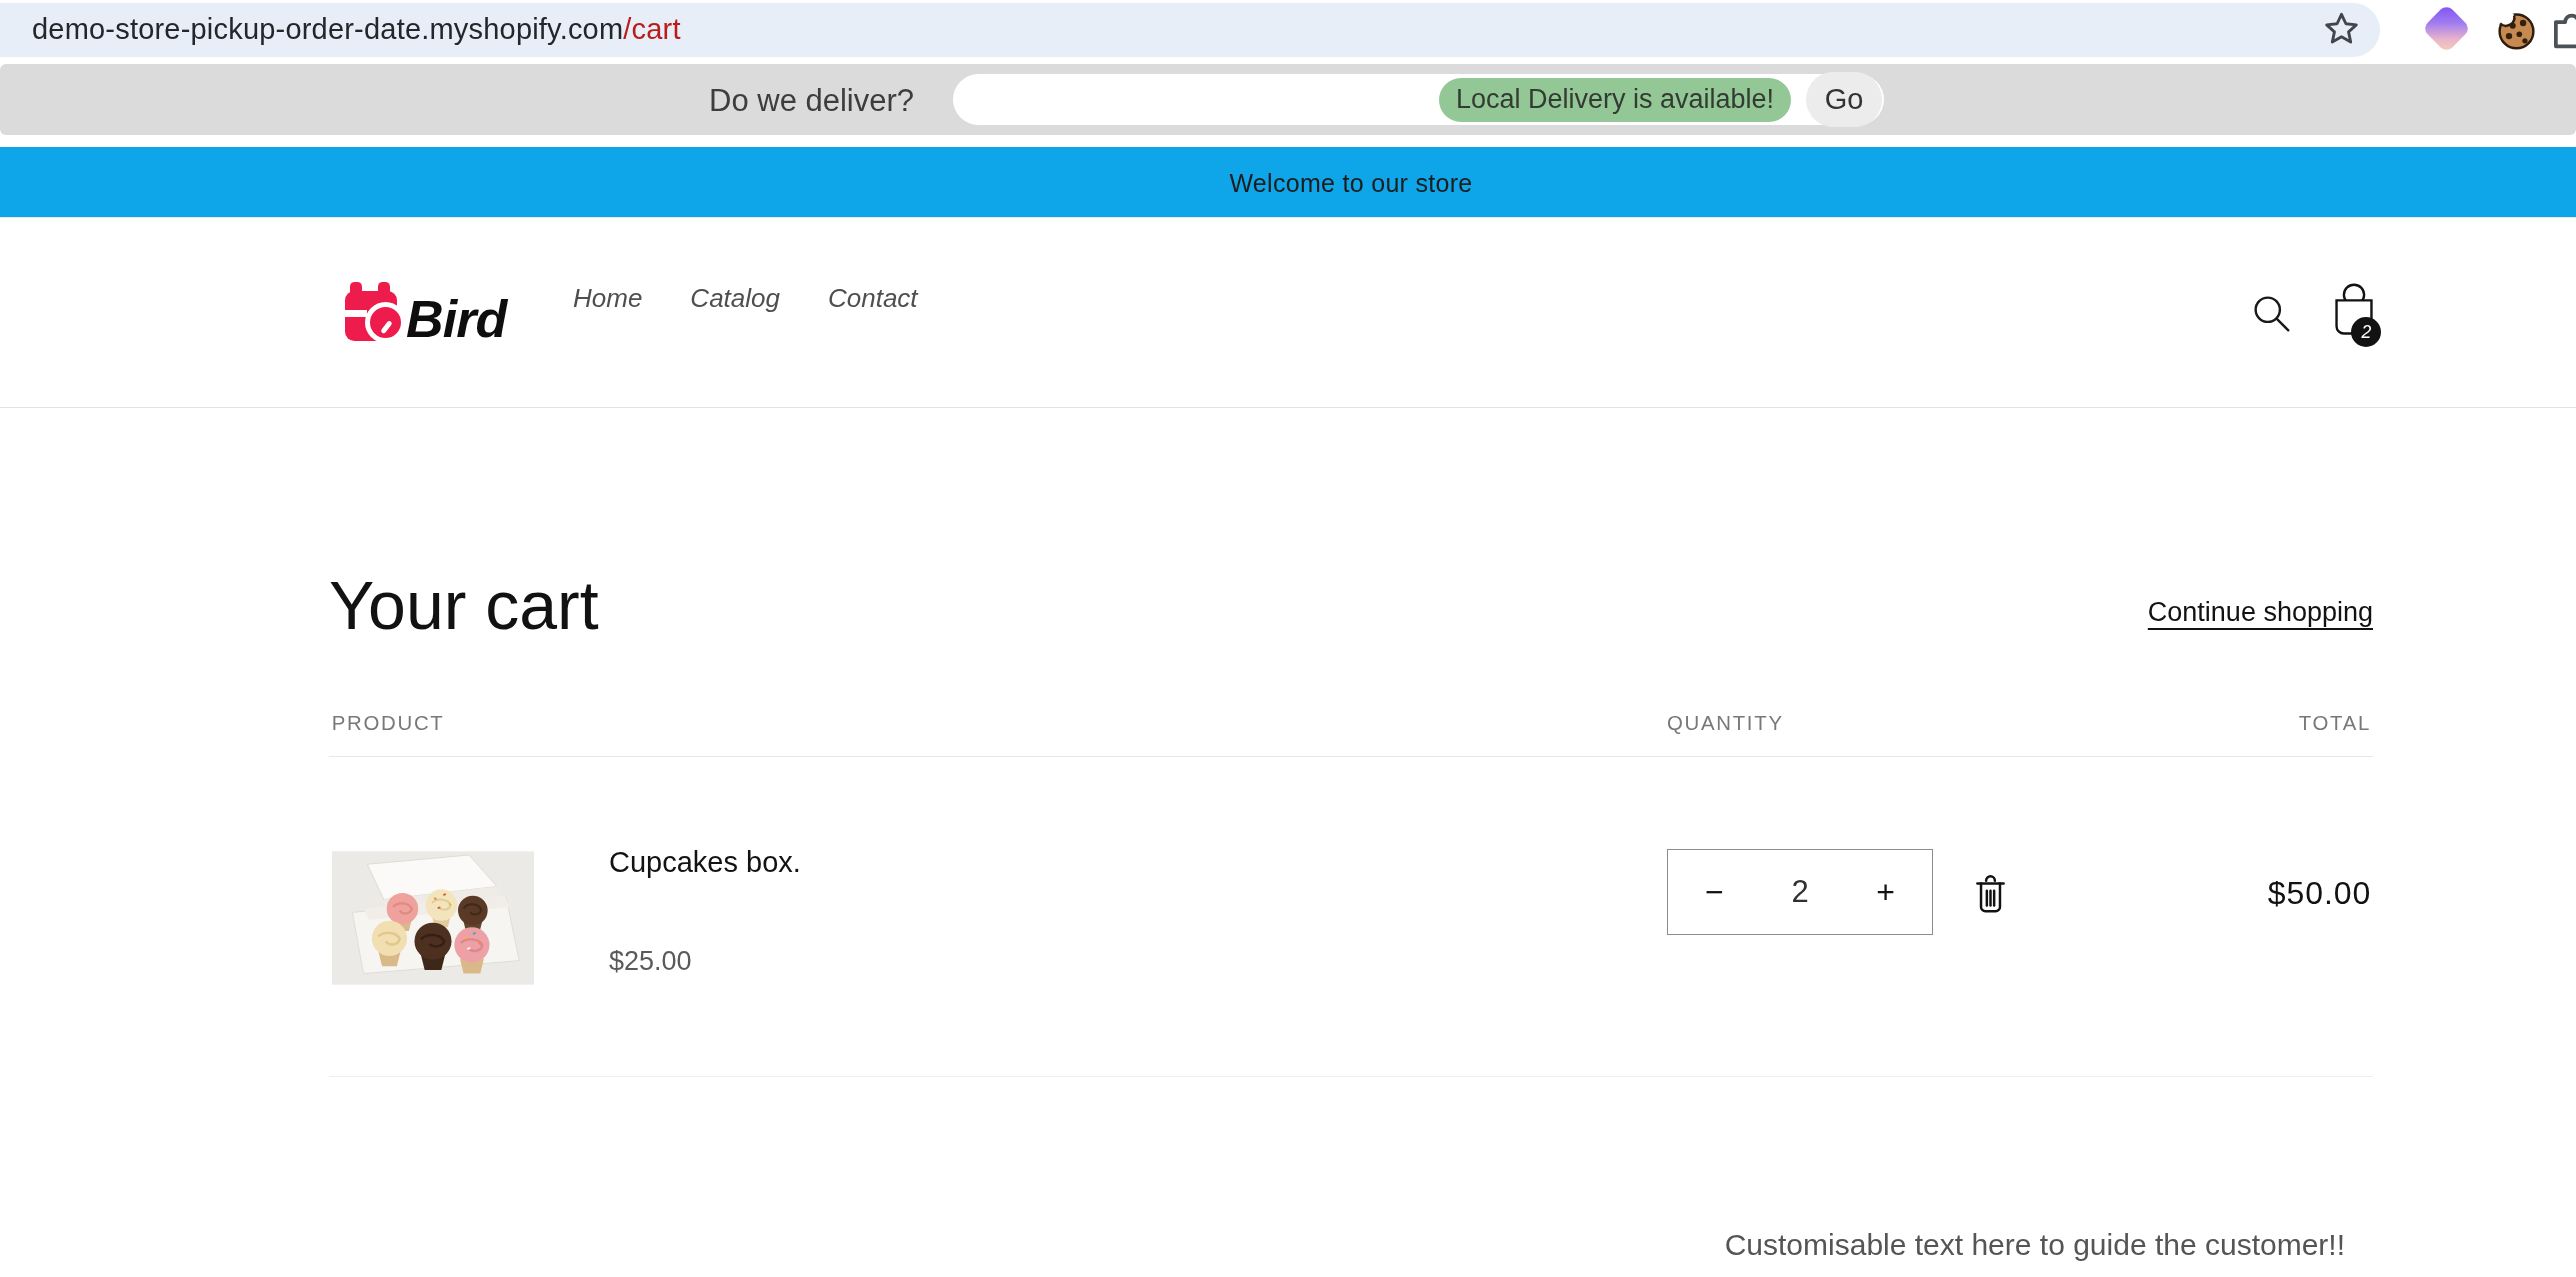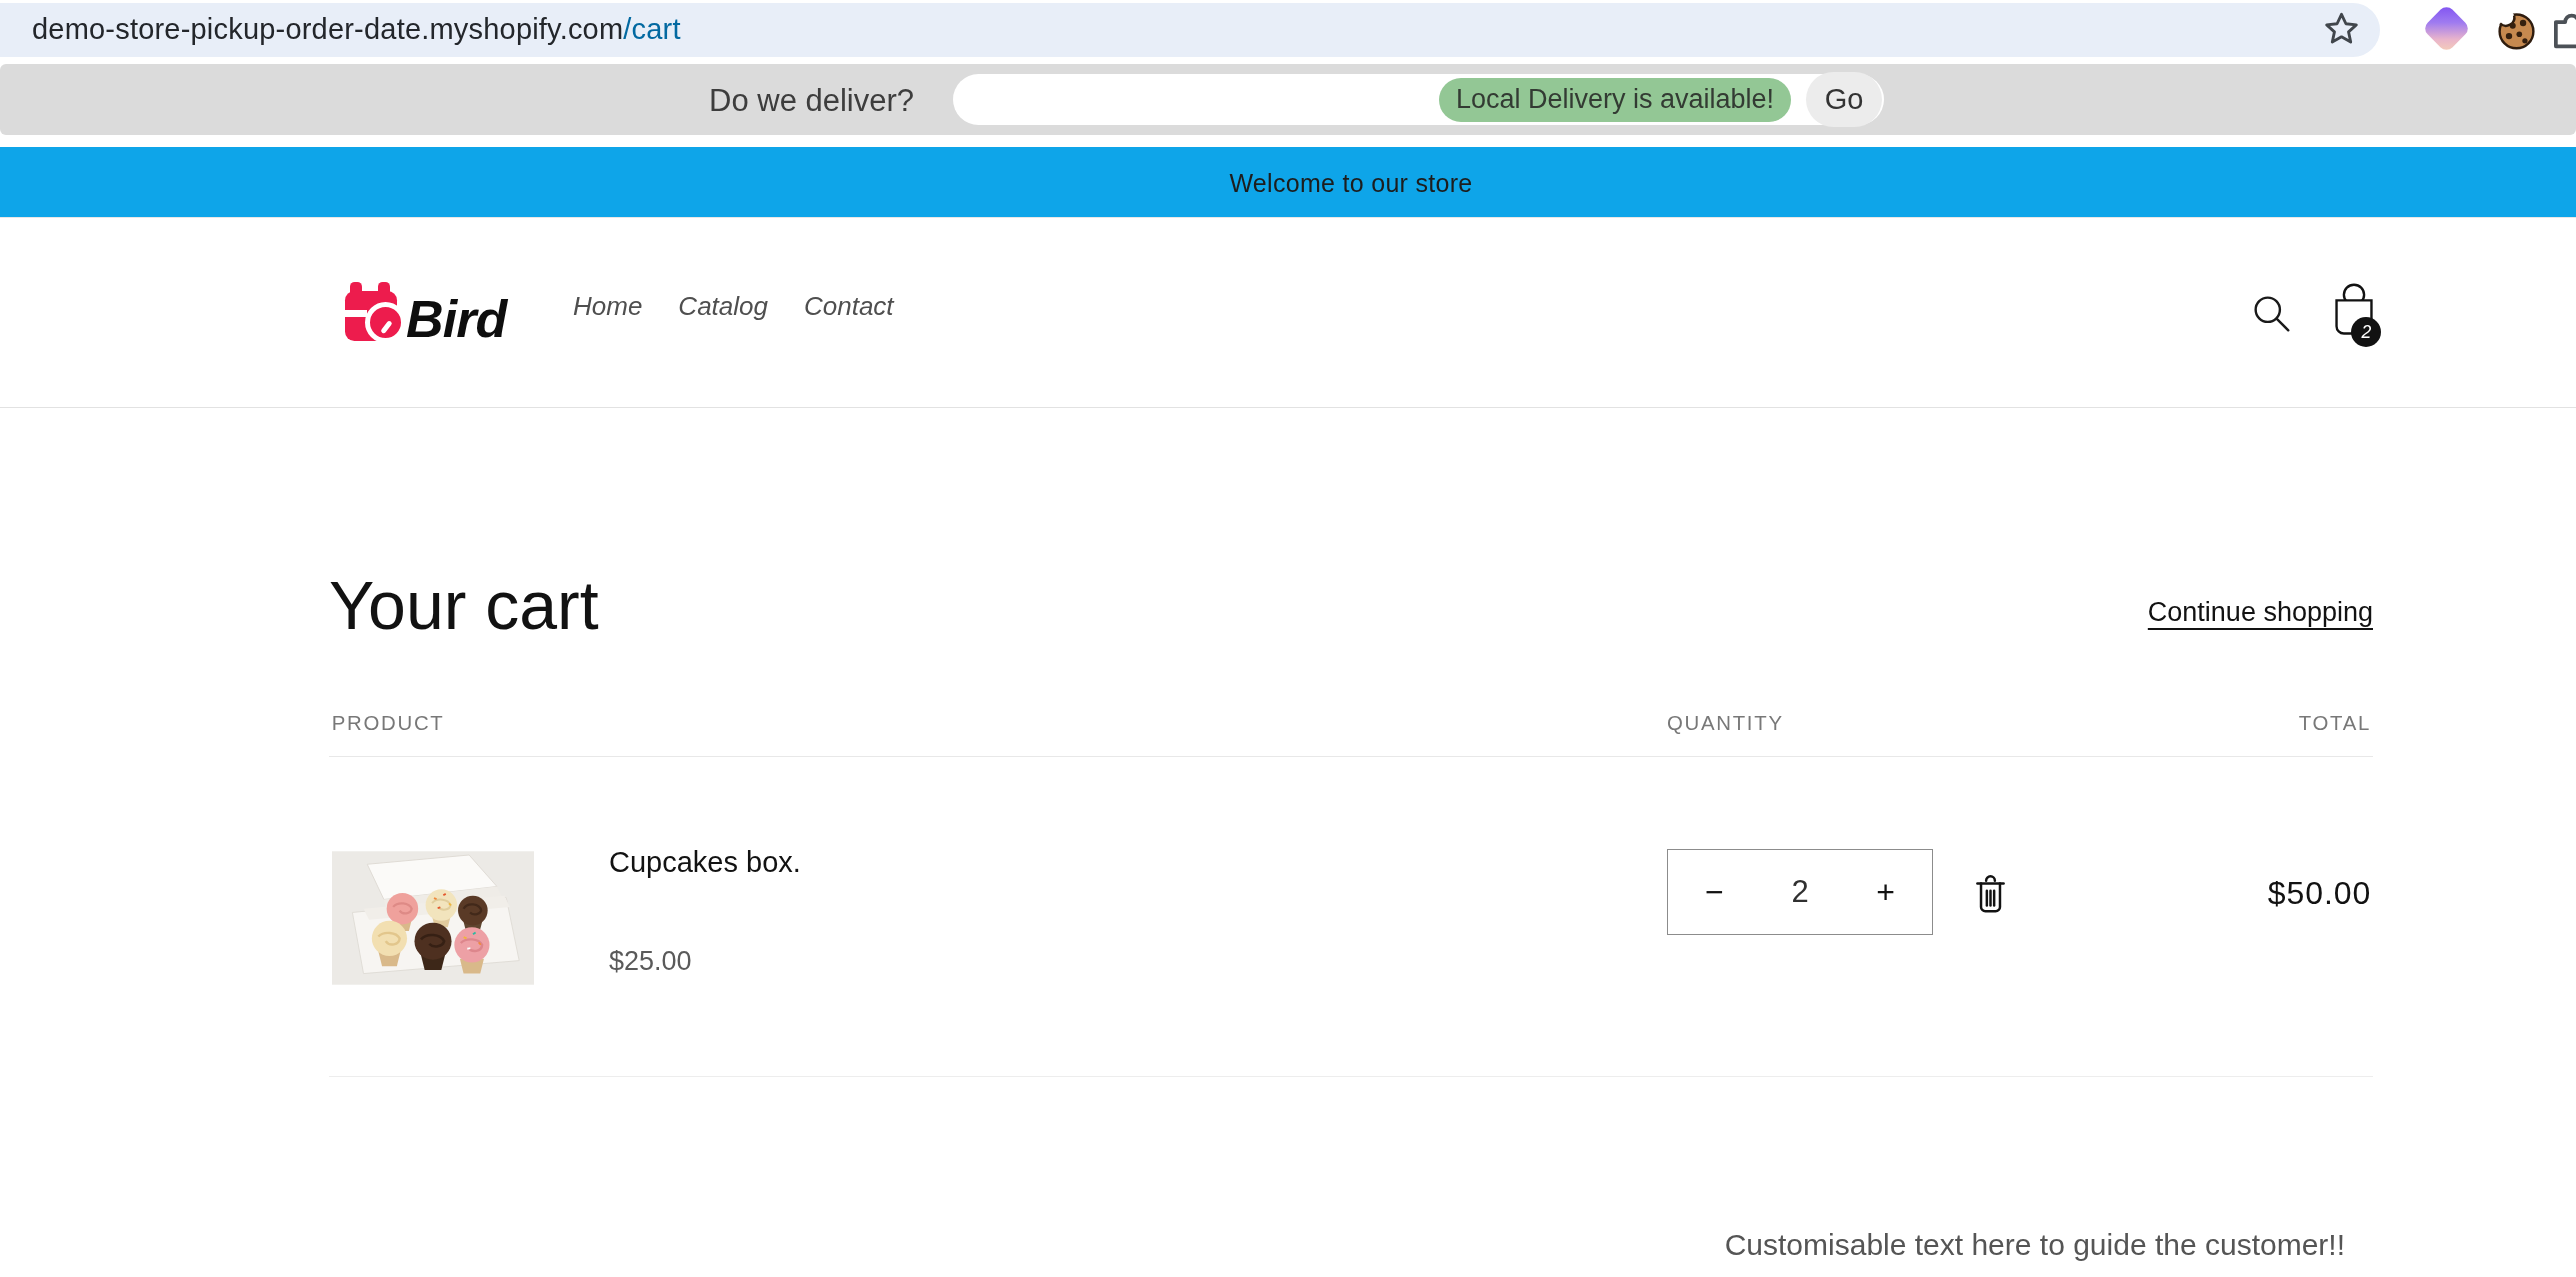--- a/index.html
+++ b/index.html
@@ -4,21 +4,21 @@
 <style>
   * { margin:0; padding:0; box-sizing:border-box; }
   html,body { width:2576px; height:1278px; overflow:hidden; background:#fff;
               font-family:"Liberation Sans", sans-serif; }
 
   
   .chrome { position:absolute; top:0; left:0; width:2576px; height:59px; background:#fff; }
   .url-pill { position:absolute; top:2.8px; left:-37px; width:2417px; height:54px;
               background:#e8eef8; border-radius:27px; }
   .url-text { position:absolute; top:13px; left:32px; font-size:29px; color:#23262b; letter-spacing:0.2px; }
-  .url-text .path { color:#0369a1; }
+  .url-text .path { color:#b91c1c; }
   .star-btn { position:absolute; top:8.3px; left:2320px; width:43px; height:43px; cursor:pointer; }
   .ext-diamond { position:absolute; top:11px; left:2429px; width:35px; height:35px; border-radius:8.3px;
                  transform:rotate(45deg);
                  background:linear-gradient(135deg,#7d4ef2 0%,#9f7bf0 38%,#e9b4cb 72%,#f6d2b4 100%); }
   .ext-cookie { position:absolute; top:7.4px; left:2494px; width:45px; height:45px; }
   .ext-puzzle { position:absolute; top:9.3px; left:2552px; width:45px; height:41px; }
 
   
   .delivery { position:absolute; top:64px; left:0; width:2576px; height:71px; background:#dbdbdb;border-radius:6px; }
   .delivery-q { position:absolute; top:18.5px; left:709px; font-size:31px; color:#3d3d3d; }
@@ -47,21 +47,21 @@
   .logo-icon { position:absolute; top:0; left:0; width:54px; height:67px; }
   .logo-tab { position:absolute; top:0; width:12px; height:18.5px; border-radius:4.6px; background:#ed1c4d; }
   .logo-body { position:absolute; top:9.3px; left:0; width:52px; height:50px; border-radius:9.3px; background:#ed1c4d; }
   .logo-slit { position:absolute; top:28px; left:0px; width:22px; height:6.5px; background:#fff; }
   .logo-clock { position:absolute; top:20.4px; left:20.4px; width:41px; height:41px; border-radius:50%;
                 background:#ed1c4d; border:5.6px solid #fff; }
   .logo-hand { position:absolute; top:13px; left:14px; width:4.6px; height:14px; border-radius:2.8px;
                background:#fff; transform:rotate(38deg); }
   .logo-word { position:absolute; top:7.4px; left:61px; font-size:52px; font-weight:700; color:#0e0e0e;
                letter-spacing:-0.9px; }
-  .nav { position:absolute; top:72px; left:573px; display:flex; gap:36px; }
+  .nav { position:absolute; top:64px; left:573px; display:flex; gap:48px; }
   .nav a { font-size:26px; color:#4f4f4f; text-decoration:none; cursor:pointer; }
   .hdr-search { position:absolute; top:74px; left:2251px; width:41px; height:41px; cursor:pointer; }
   .hdr-cart { position:absolute; top:63px; left:2331px; width:46px; height:57px; cursor:pointer; }
   .cart-badge { position:absolute; top:35px; left:20.4px; width:30px; height:30px; border-radius:50%;
                 background:#121212; color:#fff; font-size:17.6px; display:flex; align-items:center;
                 justify-content:center; }
 
   
   .main { position:absolute; top:0; left:329px; width:2044px; height:1278px; }
   .cart-title { position:absolute; top:566px; left:0; font-size:68px; color:#121212; letter-spacing:0; }

